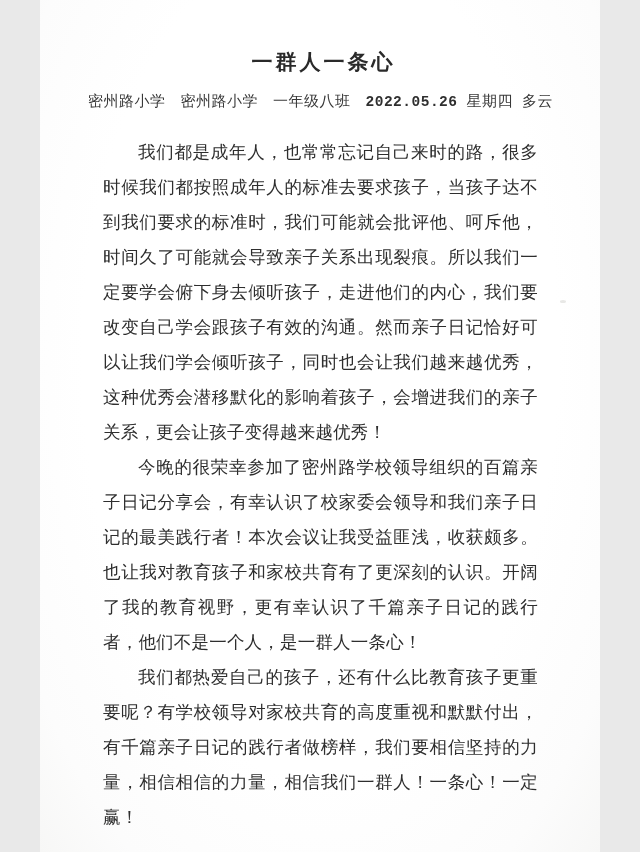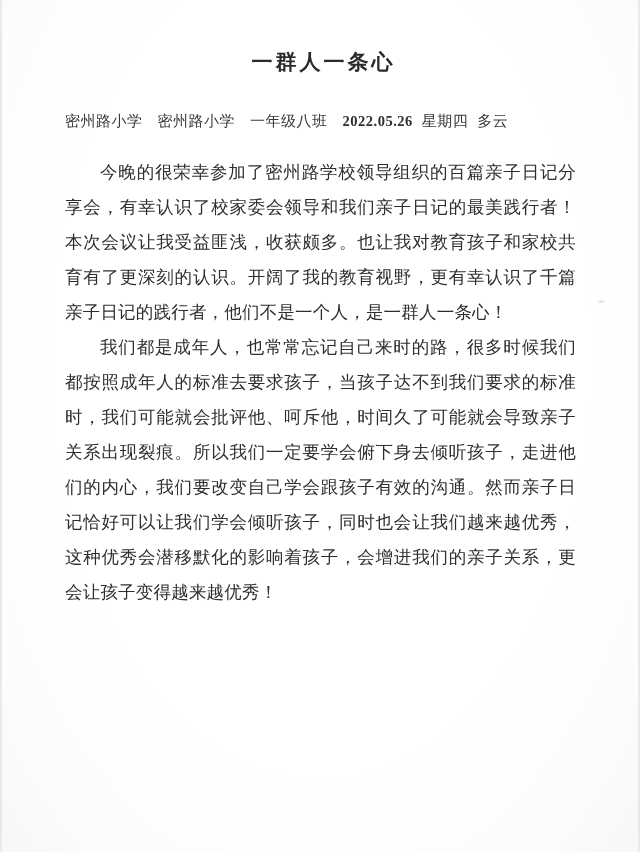--- a/index.html
+++ b/index.html
@@ -2,21 +2,21 @@
 <html lang="zh"><head>
 <meta charset="utf-8">
 <style>
   html, body {
     margin: 0;
     padding: 0;
     background: #e9e9e9;
   }
   .page {
     position: relative;
-    width: 636px;
+    width: 560px;
     height: 852px;
     margin: 0 auto;
     background:
       radial-gradient(ellipse at 50% 42%, #ffffff 60%, #fcfcfc 85%, #f7f7f6 100%);
     box-sizing: border-box;
     padding: 46px 62px 40px 63px;
     overflow: hidden;
     font-family: "Liberation Serif", "DejaVu Serif", serif;
     color: #2d2d2d;
   }
@@ -24,35 +24,36 @@
     text-align: center;
     font-size: 21px;
     font-weight: 600;
     letter-spacing: 3px;
     color: #2a2a2a;
     margin: 2px 0 0 6px;
     -webkit-font-smoothing: antialiased;
   }
   .byline {
     display: flex;
+    justify-content: center;
     align-items: baseline;
     gap: 15px;
-    margin-top: 36px;
+    margin-top: 16px;
     font-size: 15px;
     color: #383838;
     letter-spacing: 0.5px;
     white-space: nowrap;
   }
   .byline .date-group {
     display: inline-flex;
     gap: 9px;
     align-items: baseline;
   }
   .byline .date {
-    font-family: Liberation Serif, serif;
+    font-family: Liberation Mono, monospace;
     font-weight: 700;
     font-size: 14.5px;
     color: #2f2f2f;
   }
   .body-text {
     margin-top: 24px;
   }
   .body-text p {
     margin: 0;
     font-size: 17.5px;
@@ -86,19 +87,20 @@
     <span>密州路小学</span>
     <span>一年级八班</span>
     <span class="date-group">
       <span class="date">2022.05.26</span>
       <span>星期四</span>
       <span>多云</span>
     </span>
   </div>
 
   <div class="body-text">
+    <p>我们都是成年人，也常常忘记自己来时的路，很多时候我们都按照成年人的标准去要求孩子，当孩子达不到我们要求的标准时，我们可能就会批评他、呵斥他，时间久了可能就会导致亲子关系出现裂痕。所以我们一定要学会俯下身去倾听孩子，走进他们的内心，我们要改变自己学会跟孩子有效的沟通。然而亲子日记恰好可以让我们学会倾听孩子，同时也会让我们越来越优秀，这种优秀会潜移默化的影响着孩子，会增进我们的亲子关系，更会让孩子变得越来越优秀！</p>
     <p>今晚的很荣幸参加了密州路学校领导组织的百篇亲子日记分享会，有幸认识了校家委会领导和我们亲子日记的最美践行者！本次会议让我受益匪浅，收获颇多。也让我对教育孩子和家校共育有了更深刻的认识。开阔了我的教育视野，更有幸认识了千篇亲子日记的践行者，他们不是一个人，是一群人一条心！</p>
-    <p>我们都是成年人，也常常忘记自己来时的路，很多时候我们都按照成年人的标准去要求孩子，当孩子达不到我们要求的标准时，我们可能就会批评他、呵斥他，时间久了可能就会导致亲子关系出现裂痕。所以我们一定要学会俯下身去倾听孩子，走进他们的内心，我们要改变自己学会跟孩子有效的沟通。然而亲子日记恰好可以让我们学会倾听孩子，同时也会让我们越来越优秀，这种优秀会潜移默化的影响着孩子，会增进我们的亲子关系，更会让孩子变得越来越优秀！</p>
+    <p>我们都热爱自己的孩子，还有什么比教育孩子更重要呢？有学校领导对家校共育的高度重视和默默付出，有千篇亲子日记的践行者做榜样，我们要相信坚持的力量，相信相信的力量，相信我们一群人！一条心！一定赢！</p>
   </div>
 
   <div class="scan-speck"></div>
 
 </div>
 
 </body></html>

